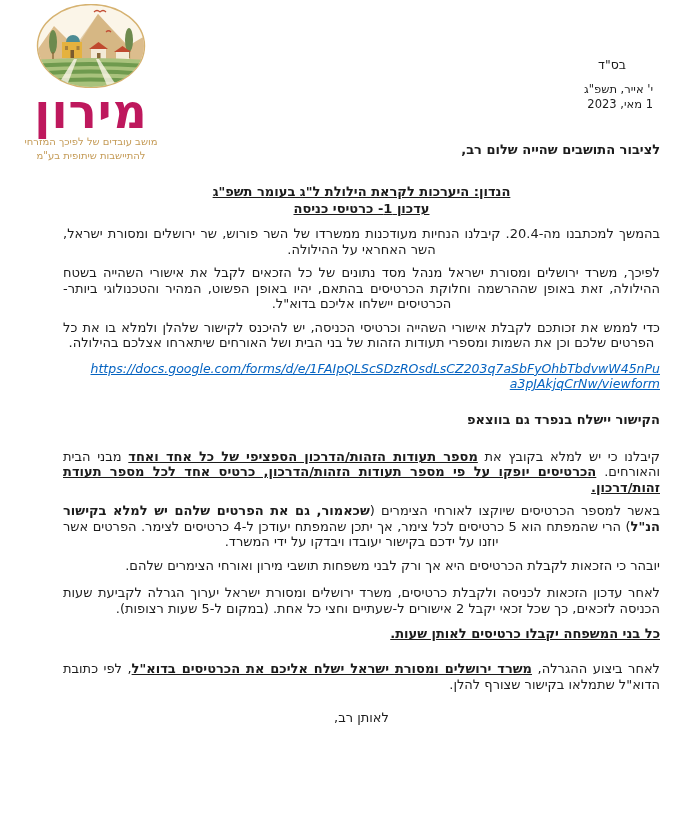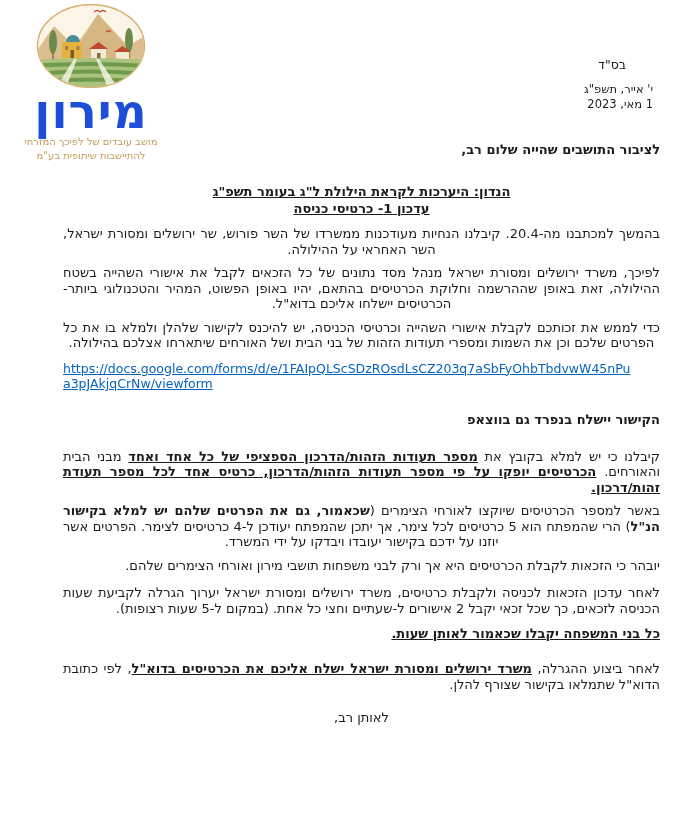--- a/index.html
+++ b/index.html
@@ -9,21 +9,21 @@
     background:#ffffff;
     font-family:"DejaVu Sans","Liberation Sans",sans-serif;
     color:#1c1c1c;
     overflow:hidden;
   }
   
   .logo{position:absolute;left:12px;top:4px;width:158px;text-align:center;}
   .logo svg{display:block;margin:0 auto;}
   .logo-title{
     font-size:47px;font-weight:bold;line-height:44px;
-    color:#1d4ed8;direction:rtl;margin-top:2px;
+    color:#be185d;direction:rtl;margin-top:2px;
     letter-spacing:1px;
   }
   .logo-tagline{
     direction:rtl;font-size:10px;line-height:13px;
     color:#c49a55;margin-top:1px;
   }
   
   .bsd{position:absolute;top:57px;right:57px;font-size:12.5px;direction:rtl;}
   .dates{position:absolute;top:82px;right:30px;text-align:right;direction:rtl;
          font-size:11.5px;line-height:15px;}
@@ -31,22 +31,22 @@
   .content{position:absolute;top:142px;left:63px;right:23px;direction:rtl;}
   .salutation{margin:0 0 27px 0;font-size:13px;font-weight:bold;text-align:right;}
   .subject{text-align:center;font-size:13px;font-weight:bold;line-height:16.5px;margin:0 0 9px 0;}
   .subject-line{text-decoration:underline;}
   p.para{
     margin:0 0 8px 0;font-size:13px;line-height:15.5px;
     text-align:justify;text-align-last:center;
   }
   p.para.last-right{text-align-last:right;}
   p.link-para{
-    margin:2px 0 20px 0;text-align:left;direction:ltr;
-    font-size:12.5px;line-height:15.5px;word-break:break-all;
+    margin:2px 0 20px 0;text-align:right;direction:ltr;
+    font-size:12.5px;line-height:15.5px;word-break:break-all;font-style:italic;
   }
   p.link-para a{color:#0563c1;text-decoration:underline;cursor:pointer;}
   p.center-heading{
     margin:1px 0 22px 0;font-size:13px;font-weight:bold;text-align:right;
   }
   .mb10{margin-bottom:10px !important;}
   .mb12{margin-bottom:12px !important;}
   p.key-line{
     margin:0 0 20px 0;font-size:13px;font-weight:bold;text-align:right;
     text-decoration:underline;
@@ -130,20 +130,20 @@
       <a><span>https://docs.google.com/forms/d/e/1FAIpQLScSDzROsdLsCZ203q7aSbFyOhbTbdvwW45nPu</span><br><span>a3pJAkjqCrNw/viewform</span></a>
     </p>
 
     <p class="center-heading">הקישור יישלח בנפרד גם בווצאפ</p>
 
     <p class="para last-right"><span>קיבלנו כי יש למלא בקובץ את </span><span class="run-b run-u">מספר תעודות הזהות/הדרכון הספציפי של כל אחד ואחד</span><span> מבני הבית והאורחים. </span><span class="run-b run-u">הכרטיסים יופקו על פי מספר תעודות הזהות/הדרכון, כרטיס אחד לכל מספר תעודת זהות/דרכון.</span></p>
     <p class="para"><span>באשר למספר הכרטיסים שיוקצו לאורחי הצימרים (</span><span class="run-b">שכאמור, גם את הפרטים שלהם יש למלא בקישור הנ"ל</span><span>) הרי שהמפתח הוא 5 כרטיסים לכל צימר, אך יתכן שהמפתח יעודכן ל-4 כרטיסים לצימר. הפרטים אשר יוזנו על ידכם בקישור יעובדו ויבדקו על ידי המשרד.</span></p>
     <p class="para last-right mb12"><span>יובהר כי הזכאות לקבלת הכרטיסים היא אך ורק לבני משפחות תושבי מירון ואורחי הצימרים שלהם.</span></p>
     <p class="para last-right mb10"><span>לאחר עדכון הזכאות לכניסה ולקבלת כרטיסים, משרד ירושלים ומסורת ישראל יערוך הגרלה לקביעת שעות הכניסה לזכאים, כך שכל זכאי יקבל 2 אישורים ל-שעתיים וחצי כל אחת. (במקום ל-5 שעות רצופות).</span></p>
 
-    <p class="key-line">כל בני המשפחה יקבלו שכאמור לאותן שעות.</p>
+    <p class="key-line">כל בני המשפחה יקבלו כרטיסים לאותן שעות.</p>
 
     <p class="para last-right"><span>לאחר ביצוע ההגרלה, </span><span class="run-b run-u">משרד ירושלים ומסורת ישראל ישלח אליכם את הכרטיסים בדוא"ל</span><span>, לפי כתובת הדוא"ל שתמלאו בקישור שצורף להלן.</span></p>
 
     <p class="closing">לאותן רב,</p>
   </div>
 
 </div>
 
 </body></html>

